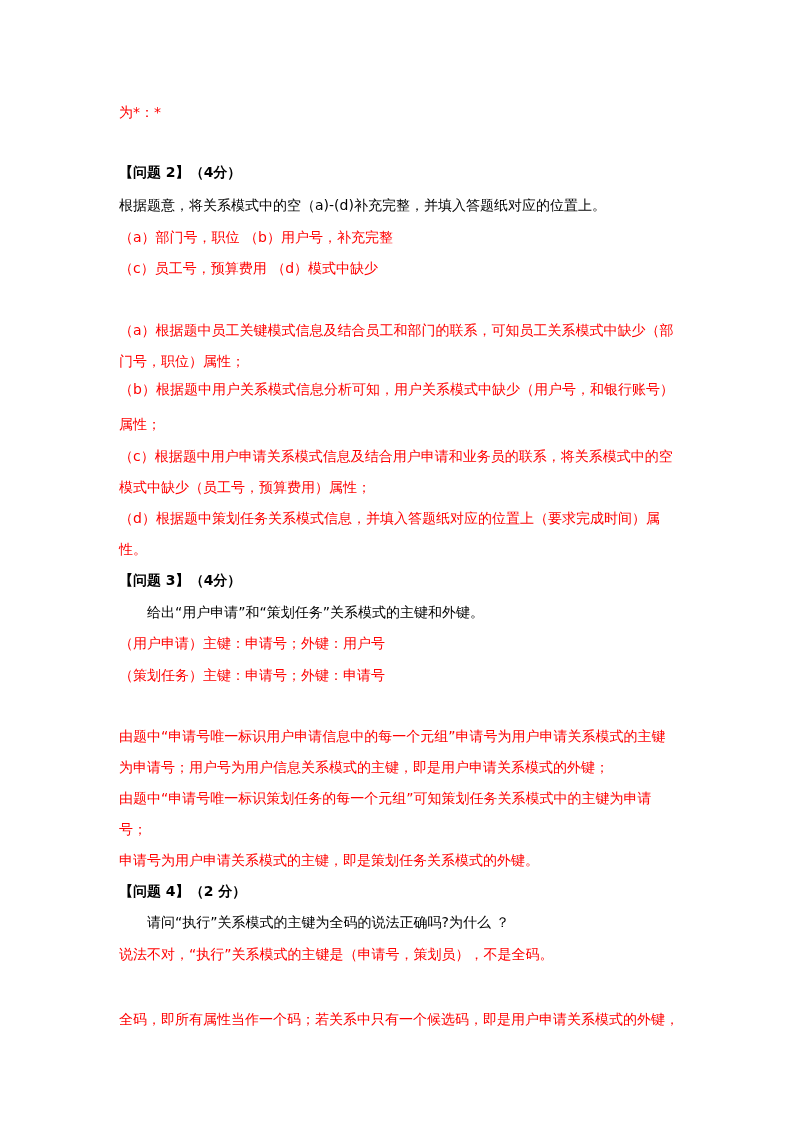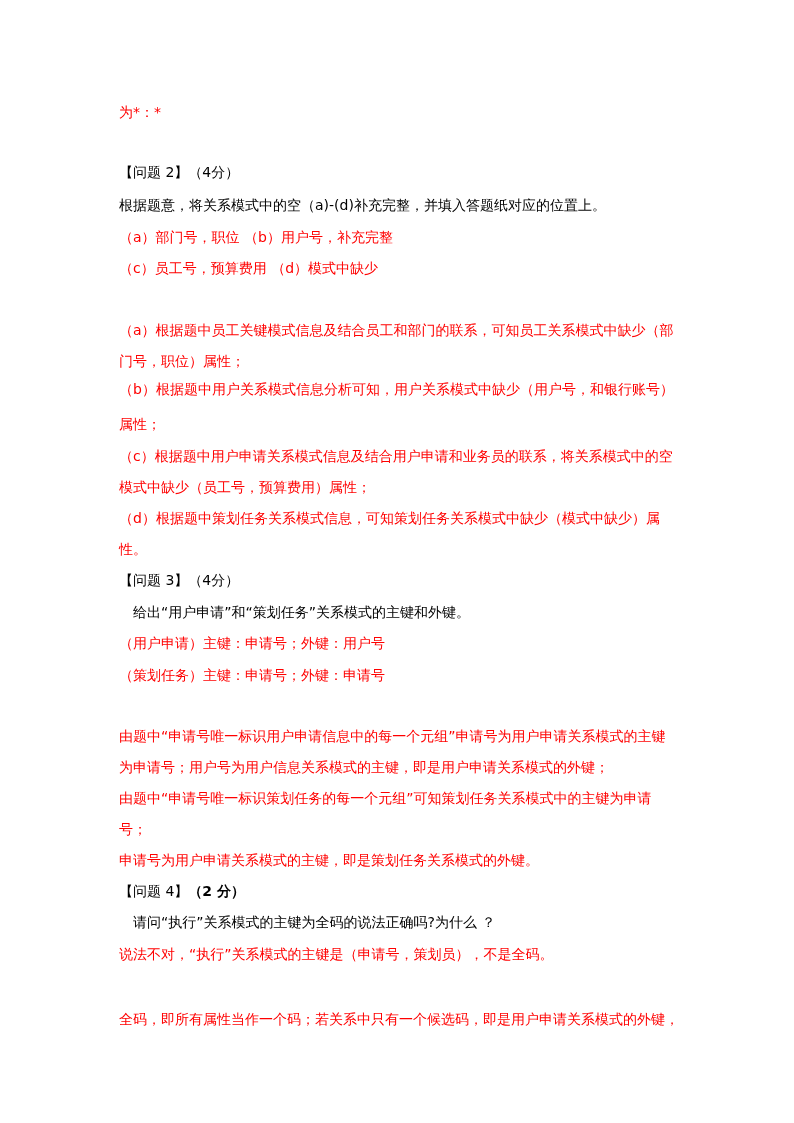--- a/index.html
+++ b/index.html
@@ -1,22 +1,22 @@
 <!DOCTYPE html>
 <html><head>
 <meta charset="utf-8">
 <style>
   html, body { margin: 0; padding: 0; background: #ffffff; }
   body { width: 794px; height: 1123px; position: relative; overflow: hidden;
          font-family: "DejaVu Sans", "Liberation Sans", sans-serif; font-size: 14px; }
   .line { position: absolute; left: 119px; white-space: nowrap; line-height: 18px; font-size: 14px; }
   .red { color: #ff0000; }
   .black { color: #000000; }
-  .bold { font-weight: normal; }
-  .indent { left: 133px; }
+  .bold { font-weight: bold; }
+  .indent { left: 147px; }
   .sub { font-weight: bold; }
 </style>
 </head>
 <body>
 
 <div>
   <div class="line red" style="top:103px">为*：*</div>
 
   <div class="line black" style="top:163px">
     <span class="bold">【问题 2】</span><span class="bold">（4分）</span>
@@ -24,21 +24,21 @@
   <div class="line black" style="top:196px">根据题意，将关系模式中的空（a)-(d)补充完整，并填入答题纸对应的位置上。</div>
   <div class="line red" style="top:228px">（a）部门号，职位 （b）用户号，补充完整</div>
   <div class="line red" style="top:259px">（c）员工号，预算费用 （d）模式中缺少</div>
 
   <div class="line red" style="top:321px">（a）根据题中员工关键模式信息及结合员工和部门的联系，可知员工关系模式中缺少（部</div>
   <div class="line red" style="top:352px">门号，职位）属性；</div>
   <div class="line red" style="top:380px">（b）根据题中用户关系模式信息分析可知，用户关系模式中缺少（用户号，和银行账号）</div>
   <div class="line red" style="top:415px">属性；</div>
   <div class="line red" style="top:447px">（c）根据题中用户申请关系模式信息及结合用户申请和业务员的联系，将关系模式中的空</div>
   <div class="line red" style="top:478px">模式中缺少（员工号，预算费用）属性；</div>
-  <div class="line red" style="top:509px">（d）根据题中策划任务关系模式信息，可知策划任务关系模式中缺少（模式中缺少）属</div>
+  <div class="line red" style="top:509px">（d）根据题中策划任务关系模式信息，并填入答题纸对应的位置上（要求完成时间）属</div>
   <div class="line red" style="top:540px">性。</div>
 
   <div class="line black" style="top:571px">
     <span class="bold">【问题 3】</span><span class="bold">（4分）</span>
   </div>
   <div class="line black indent" style="top:603px">给出“用户申请”和“策划任务”关系模式的主键和外键。</div>
   <div class="line red" style="top:634px">（用户申请）主键：申请号；外键：用户号</div>
   <div class="line red" style="top:666px">（策划任务）主键：申请号；外键：申请号</div>
 
   <div class="line red" style="top:727px">由题中“申请号唯一标识用户申请信息中的每一个元组”申请号为用户申请关系模式的主键</div>

